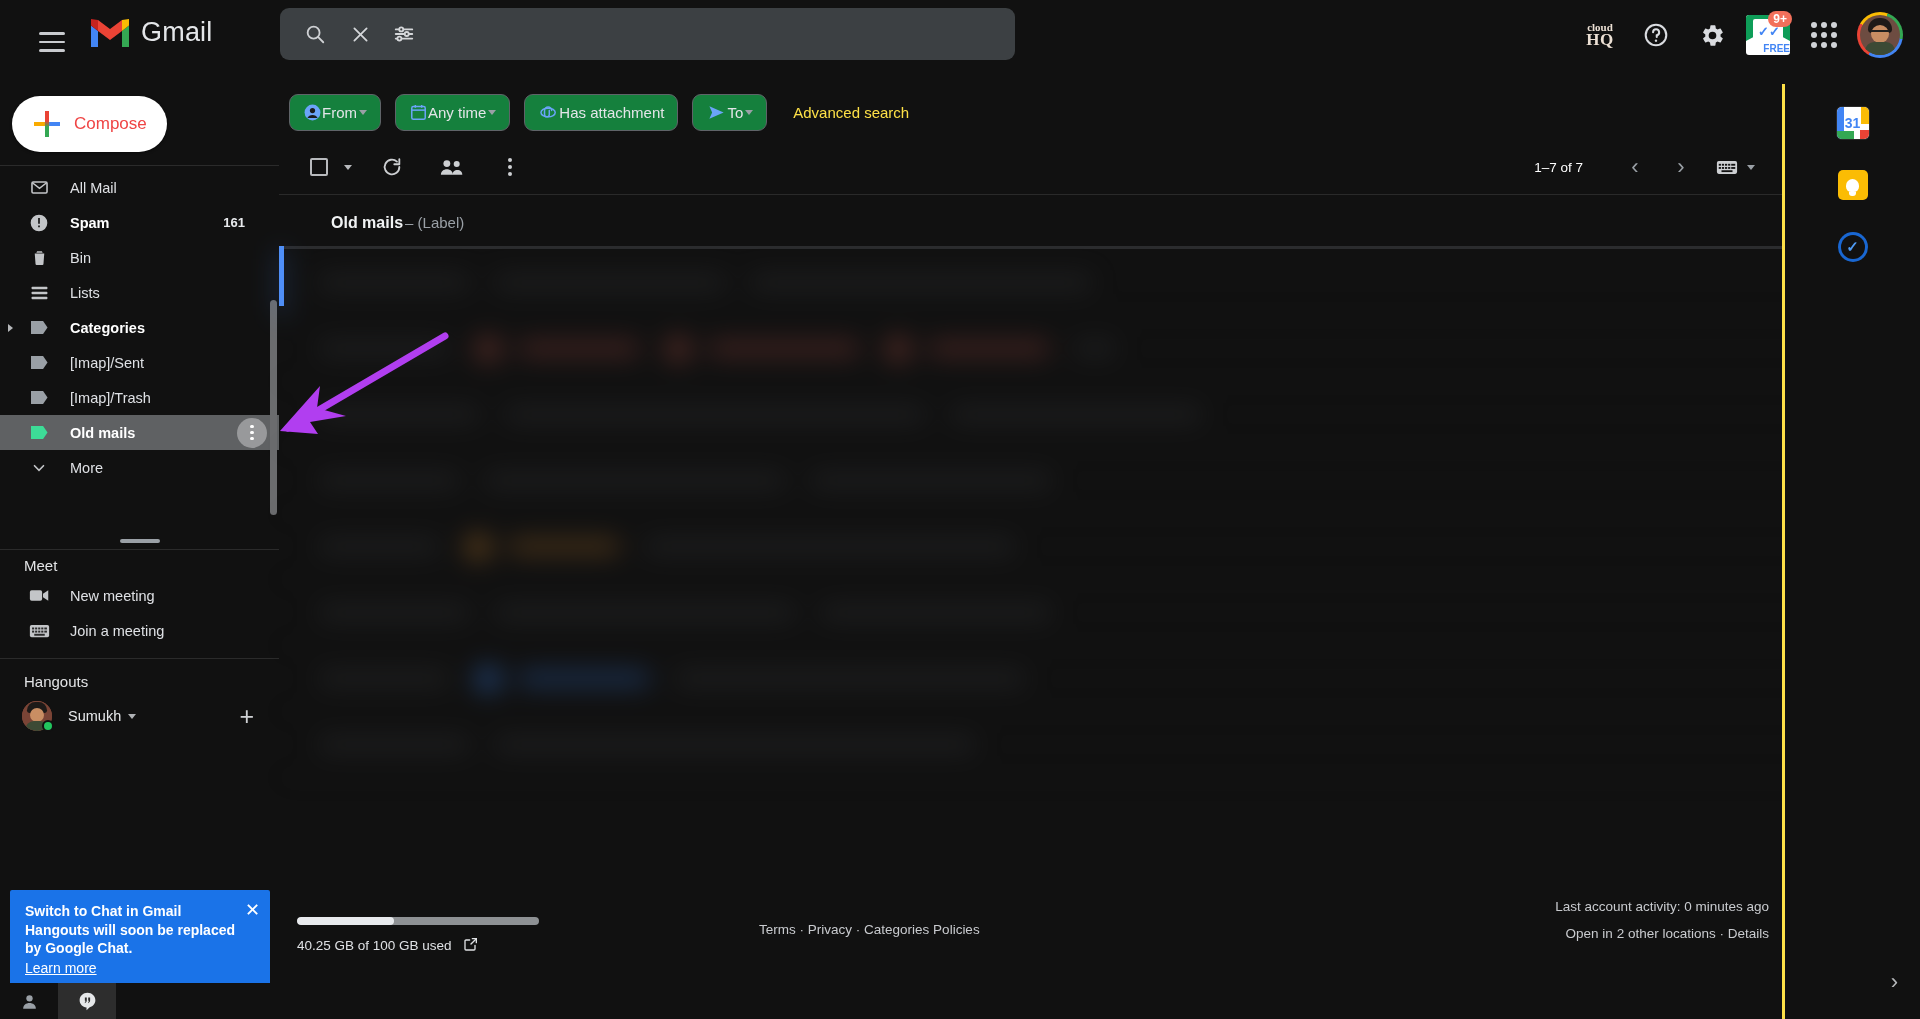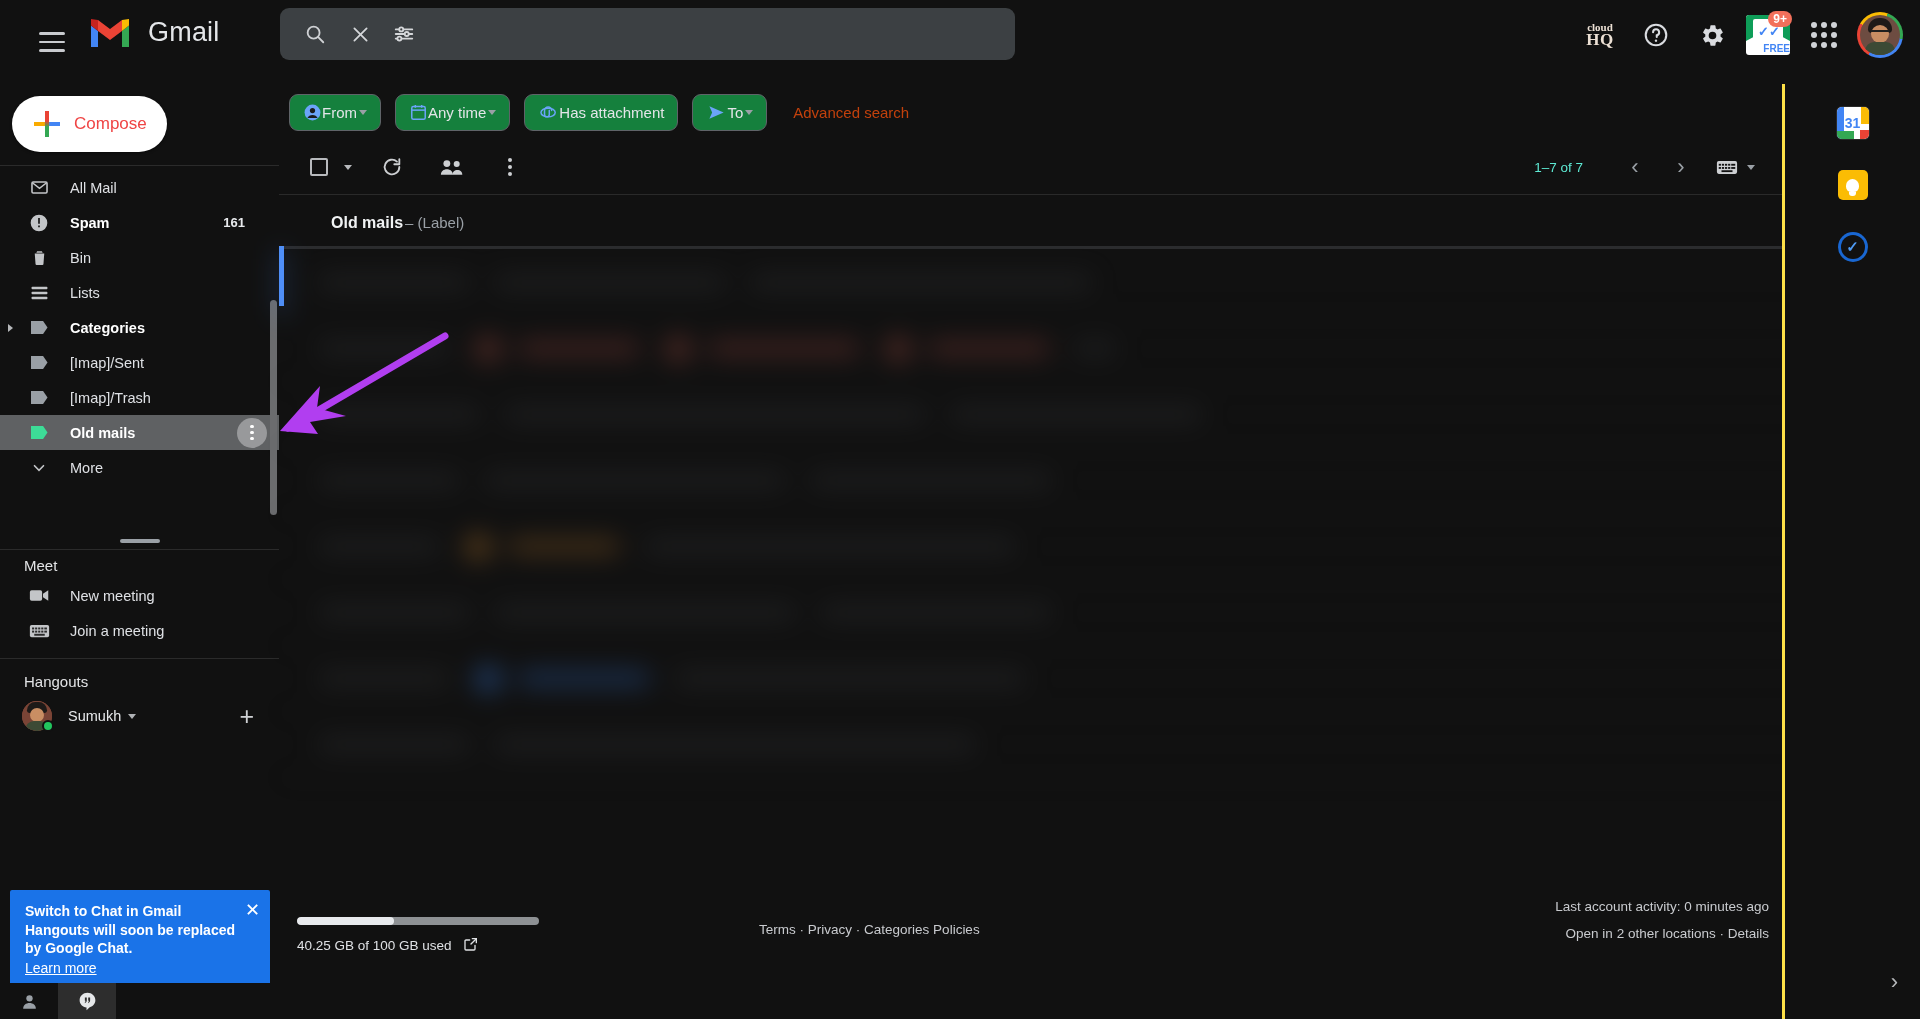--- a/index.html
+++ b/index.html
@@ -9,21 +9,21 @@
     font-family: "Liberation Sans", sans-serif;
     color: #e8eaed;
     overflow: hidden;
   }
   #app { position: relative; width: 1920px; height: 1019px; }
 
   
   .header { position: absolute; top: 0; left: 0; width: 1920px; height: 84px; background: #111111; }
   .hamburger { position: absolute; left: 28px; top: 20px; width: 48px; height: 44px; display: flex; flex-direction: column; justify-content: center; align-items: center; gap: 6px; cursor: pointer; border-radius: 50%; }
   .hamburger span { display: block; width: 26px; height: 2.5px; background: #c9cbcf; border-radius: 2px; }
-  .brand { position: absolute; left: 88px; top: 16px; display: flex; align-items: center; gap: 16px; }
+  .brand { position: absolute; left: 88px; top: 16px; display: flex; align-items: center; gap: 9px; }
   .gmail-m { width: 44px; height: 33px; }
   .brand-text { font-size: 27px; color: #e4e6e9; letter-spacing: 0.2px; font-weight: 400; }
 
   .searchbar { position: absolute; left: 280px; top: 8px; width: 735px; height: 52px; background: #3b3d3f; border-radius: 9px; display: flex; align-items: center; padding: 0 12px; }
   .searchbar.focused { background: #3c4043; }
   .search-icon-btn { width: 46px; height: 46px; display: flex; align-items: center; justify-content: center; cursor: pointer; }
   .search-input { flex: 1; background: transparent; border: none; outline: none; color: #e8eaed; font-size: 17px; font-family: "Liberation Sans", sans-serif; padding-left: 8px; }
   .search-clear { width: 44px; height: 44px; display: flex; align-items: center; justify-content: center; cursor: pointer; }
   .search-opts { width: 44px; height: 44px; display: flex; align-items: center; justify-content: center; cursor: pointer; }
 
@@ -92,30 +92,30 @@
   .botbar { position: absolute; left: 0; bottom: 0; width: 279px; height: 36px; background: #111; display: flex; align-items: center; }
   .botbtn { width: 58px; height: 36px; display: flex; align-items: center; justify-content: center; cursor: pointer; }
   .botbtn.active { background: #2d2d2d; }
 
   
   .main { position: absolute; left: 279px; top: 84px; width: 1522px; height: 935px; background: #111111; }
   .chips { height: 56px; display: flex; align-items: center; gap: 14px; padding-left: 10px; }
   .chip { height: 37px; border: 1px solid #5f6368; border-radius: 9px; display: flex; align-items: center; padding: 0 13px; background: #15803d; cursor: pointer; }
   .chip-label { font-size: 15px; color: #e3e5e8; }
   .chip-caret { width: 0; height: 0; border-top: 5px solid #9aa0a6; border-left: 4.5px solid transparent; border-right: 4.5px solid transparent; margin-left: 2px; }
-  .adv-search { font-size: 15px; color: #c2410c; margin-left: 12px; cursor: pointer; }
+  .adv-search { font-size: 15px; color: #fde047; margin-left: 12px; cursor: pointer; }
 
   .toolbar { height: 54px; display: flex; align-items: center; padding-left: 18px; position: relative; }
   .tb-btn { width: 44px; height: 44px; border-radius: 50%; display: flex; align-items: center; justify-content: center; cursor: pointer; }
   .cbox { width: 18px; height: 18px; border: 2px solid #b8babd; border-radius: 2px; }
   .cb-caret { width: 0; height: 0; border-top: 5px solid #b8babd; border-left: 4.5px solid transparent; border-right: 4.5px solid transparent; margin-left: 3px; cursor: pointer; }
   .vdots { display: flex; flex-direction: column; gap: 3.2px; }
   .vdots i { width: 4px; height: 4px; background: #cdcfd2; border-radius: 50%; display: block; }
   .pager { position: absolute; right: 46px; display: flex; align-items: center; gap: 6px; }
-  .pg-text { font-size: 13.5px; color: #5eead4; margin-right: 26px; }
+  .pg-text { font-size: 13.5px; color: #ffffff; margin-right: 26px; }
   .pg-arrow { width: 40px; height: 40px; display: flex; align-items: center; justify-content: center; font-size: 22px; color: #9aa0a6; cursor: pointer; }
 
   .label-hdr { height: 56px; display: flex; align-items: center; padding-left: 52px; border-top: 1px solid #2a2a2a; }
   .lbl-name { font-size: 16px; font-weight: bold; color: #f1f3f4; }
   .lbl-kind { font-size: 15px; color: #9aa0a6; margin-left: 2px; }
 
   .blurlist { position: absolute; left: 0; top: 166px; width: 1522px; height: 590px; overflow: hidden; filter: blur(13px); opacity: .62; }
   .bl-row { position: relative; height: 66px; border-bottom: 1px solid #1c1c1c; display: flex; align-items: center; padding-left: 40px; }
   .bl-sel { position: absolute; left: 0; top: 0; width: 4px; height: 100%; background: #4f8ff7; }
   .bl-chip { height: 13px; border-radius: 3px; background: #2b2c2e; margin-right: 26px; }

